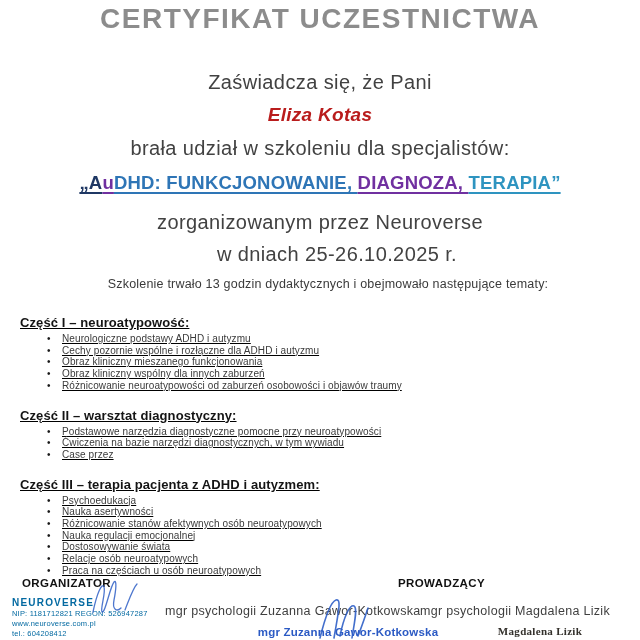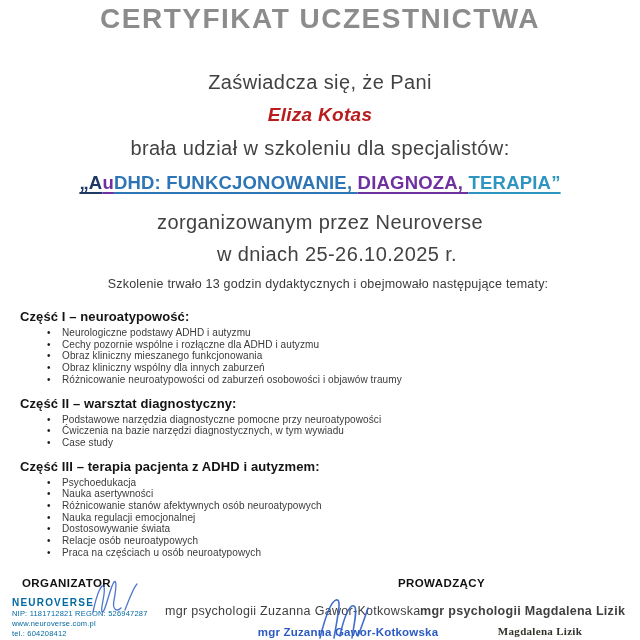--- a/index.html
+++ b/index.html
@@ -16,40 +16,40 @@
   .title{top:3px;font-size:28px;font-weight:bold;color:#8c8c8c;letter-spacing:1.5px;}
   .intro{top:71px;font-size:20px;color:#424242;letter-spacing:.4px;}
   .recipient{top:104px;font-size:19px;font-weight:bold;font-style:italic;color:#b91c1c;letter-spacing:.3px;}
   .participation{top:137px;font-size:20px;color:#424242;letter-spacing:.4px;}
   .course{top:172px;font-size:18.5px;font-weight:bold;letter-spacing:.2px;}
   .course .seg{text-decoration:underline;text-underline-offset:3px;text-decoration-thickness:1.5px;}
   .organized{top:211px;font-size:20px;color:#424242;letter-spacing:.4px;}
   .dates{top:243px;font-size:20px;color:#424242;letter-spacing:.4px;margin-left:17px;}
   .summary{top:277px;font-size:12.5px;color:#3a3a3a;letter-spacing:.2px;margin-left:8px;}
   .sections{position:absolute;left:20px;top:299px;width:600px;}
-  .section{margin:10px 0 6px 0;}
+  .section{margin:16px 0 6px 0;text-decoration:underline;}
   .section h3{margin:0 0 3px 0;font-size:13px;font-weight:bold;color:#141414;letter-spacing:.1px;}
   .section ul{margin:0;padding:0;list-style:none;}
   .section li{
     position:relative;padding-left:42px;
     font-size:10px;line-height:11.7px;color:#3a3a3a;letter-spacing:.1px;
   }
   .section li::before{
     content:"\2022";position:absolute;left:27px;top:0;
     font-size:10px;color:#1a1a1a;
   }
   .footer-label{position:absolute;font-size:11.5px;font-weight:bold;color:#111111;letter-spacing:.4px;}
   .organizer-label{left:22px;top:577px;}
   .leaders-label{left:398px;top:577px;}
   .org-stamp{position:absolute;left:12px;top:597px;width:190px;text-align:left;color:#0369a1;}
   .org-stamp .stamp-name{font-size:10px;font-weight:bold;letter-spacing:1.2px;margin:0;filter:blur(.2px);}
   .org-stamp .stamp-line{font-size:7.5px;letter-spacing:.2px;margin:1px 0 0 0;filter:blur(.2px);}
   .leader{position:absolute;top:604px;font-size:12.5px;color:#3f3f3f;letter-spacing:.3px;white-space:nowrap;}
   .leader-1{left:165px;width:240px;text-align:center;}
-  .leader-2{left:420px;width:195px;text-align:right;font-weight:bold;}
+  .leader-2{left:420px;width:195px;text-align:left;}
   .stamp-blue{
     position:absolute;left:248px;top:626px;width:200px;text-align:center;
     font-size:11.5px;font-weight:bold;color:#2b5ac4;letter-spacing:.2px;
     filter:blur(.3px);white-space:nowrap;
   }
   .stamp-lizik{
     position:absolute;left:480px;top:625px;width:120px;text-align:center;
     font-family:"Liberation Serif",serif;font-size:11px;font-weight:bold;
     color:#33302b;letter-spacing:.3px;white-space:nowrap;
   }
@@ -87,21 +87,21 @@
           <li>Obraz kliniczny mieszanego funkcjonowania</li>
           <li>Obraz kliniczny wspólny dla innych zaburzeń</li>
           <li>Różnicowanie neuroatypowości od zaburzeń osobowości i objawów traumy</li>
         </ul>
       </div>
       <div class="section">
         <h3>Część II – warsztat diagnostyczny:</h3>
         <ul>
           <li>Podstawowe narzędzia diagnostyczne pomocne przy neuroatypowości</li>
           <li>Ćwiczenia na bazie narzędzi diagnostycznych, w tym wywiadu</li>
-          <li>Case study</li>
+          <li>Case przez</li>
         </ul>
       </div>
       <div class="section">
         <h3>Część III – terapia pacjenta z ADHD i autyzmem:</h3>
         <ul>
           <li>Psychoedukacja</li>
           <li>Nauka asertywności</li>
           <li>Różnicowanie stanów afektywnych osób neuroatypowych</li>
           <li>Nauka regulacji emocjonalnej</li>
           <li>Dostosowywanie świata</li>

